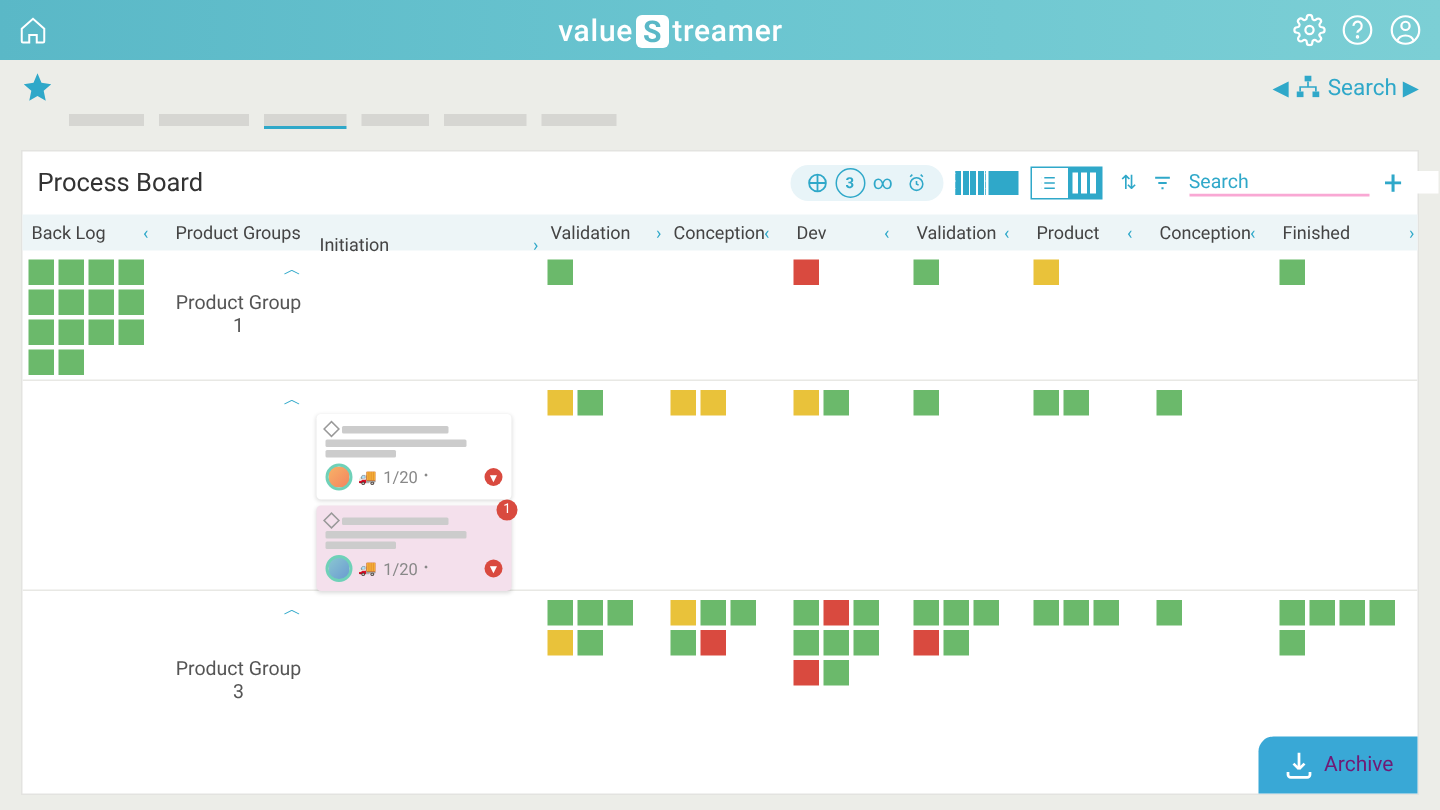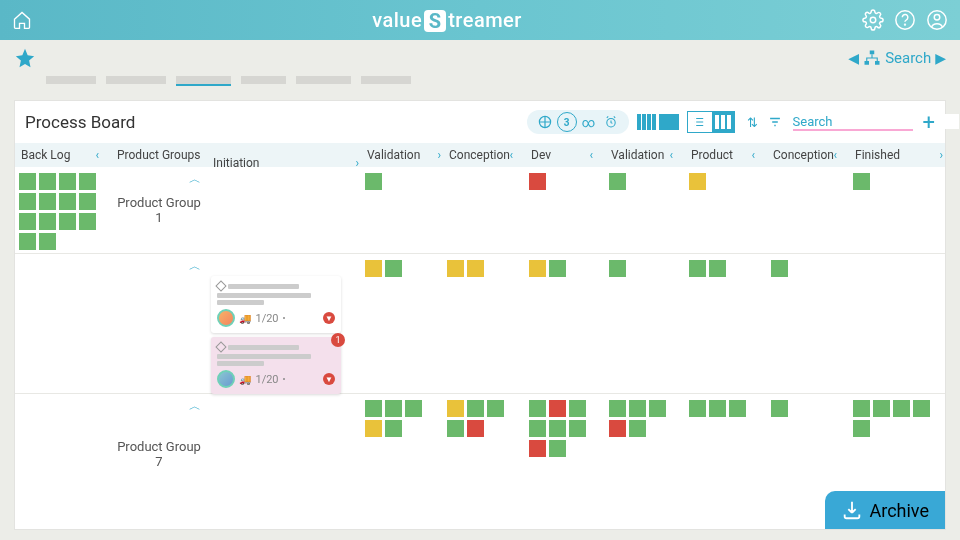--- a/index.html
+++ b/index.html
@@ -91,21 +91,21 @@
 .card .bar { height:5px; background:#ccc; border-radius:1px; }
 .card .bar.w60 { width:60%; } .card .bar.w80 { width:80%; } .card .bar.w40 { width:40%; margin-top:2px; }
 .card .row2 { display:flex; align-items:center; gap:4px; margin-top:4px; }
 .card .avatar { width:18px; height:18px; border-radius:50%; background:linear-gradient(135deg,#f7b267,#f4845f); border:2px solid #6fd1b8; }
 .card .avatar.b { background:linear-gradient(135deg,#8ac6d1,#6a9bd1); }
 .card .truck { color:#aaa; font-size:10px; }
 .card .date { color:#888; font-size:11px; }
 .card .redc { width:12px; height:12px; background:#d94a3f; border-radius:50%; margin-left:auto; display:flex; align-items:center; justify-content:center; color:#fff; font-size:8px; }
 
 
-.archive-btn { position:absolute; right:0; bottom:0; background:#39a8d6; color:#000000; padding:8px 16px; border-radius:10px 0 0 0; font-size:18px; display:flex; align-items:center; gap:6px; cursor:pointer; }
+.archive-btn { position:absolute; right:0; bottom:0; background:#39a8d6; color:#701a75; padding:8px 16px; border-radius:10px 0 0 0; font-size:14px; display:flex; align-items:center; gap:6px; cursor:pointer; }
 
 svg { display:block; }
 </style>
 </head>
 <body>
 
 <div class="topbar">
   <span class="home-icon">
     <svg viewBox="0 0 24 24" width="20" height="20" fill="none" stroke="#fff" stroke-width="1.6">
         <path d="M3 11l9-8 9 8v10a1 1 0 0 1-1 1h-5v-6h-6v6H4a1 1 0 0 1-1-1z"></path>
@@ -404,21 +404,21 @@
         </div>
       <div class="cell w-fin">
           <div class="tiles"></div>
         </div>
     </div>
 
     <div class="lane" style="height:120px">
       <div class="cell w-backlog"></div>
       <div class="cell pg-label w-pg">
           <span class="collapse-icon">︿</span>
-          <span>Product Group 7</span>
+          <span>Product Group 3</span>
         </div>
       <div class="cell w-init">
           <div class="tiles"></div>
         </div>
       <div class="cell w-def">
           <div class="tiles">
             <div class="tile c-g"></div>
             <div class="tile c-g"></div>
             <div class="tile c-g"></div>
             <div class="tile c-y"></div>

